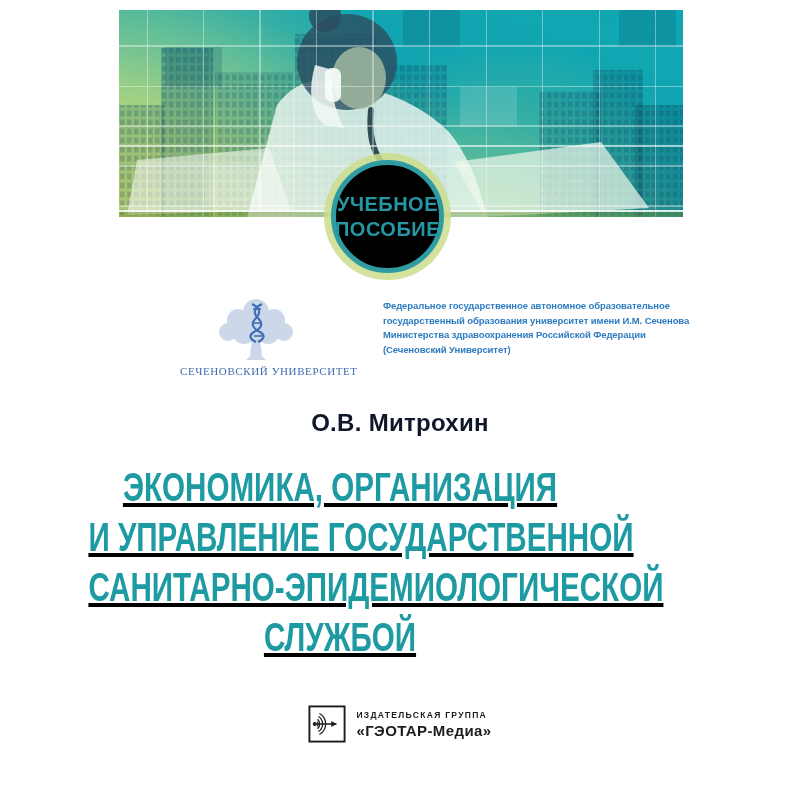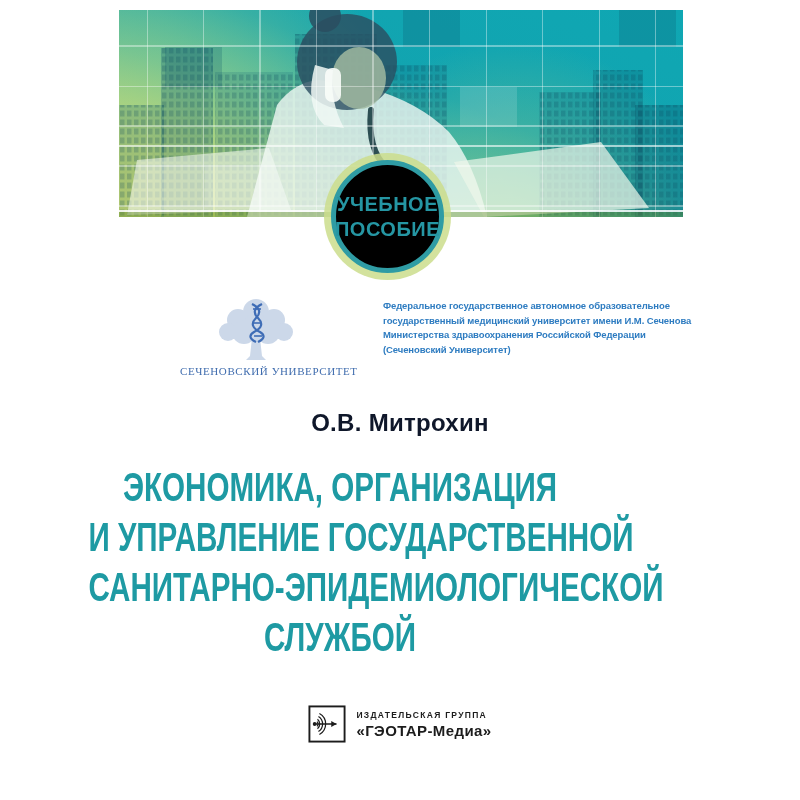--- a/index.html
+++ b/index.html
@@ -57,21 +57,21 @@
   }
   .affiliation div { white-space: nowrap; }
 
   
   .author {
     position: absolute; left: 0; top: 409px; width: 800px; text-align: center;
     color: #0f172a; font-size: 24px; font-weight: bold; letter-spacing: 0.3px;
   }
 
   
-  .title { position: absolute; left: 0; top: 462px; width: 680px; text-align: center; }
+  .title { position: absolute; left: 0; top: 462px; width: 680px; text-align: center; text-decoration: underline; }
   .title-line {
     color: #1e9aa3; font-weight: bold; font-size: 40px; line-height: 50px;
     white-space: nowrap; transform: scaleX(0.74); transform-origin: 50% 50%;
   }
 
   
   .publisher {
     position: absolute; left: 0; top: 705px; width: 800px;
     display: flex; align-items: center; justify-content: center;
   }
@@ -166,21 +166,21 @@
         <line x1="45" y1="13" x2="53" y2="13"></line>
         <line x1="44" y1="27" x2="52" y2="27"></line>
         <line x1="46" y1="40" x2="54" y2="40"></line>
       </g>
     </svg>
     <div class="uni-caption">СЕЧЕНОВСКИЙ УНИВЕРСИТЕТ</div>
   </div>
 
   <div class="affiliation">
     <div>Федеральное государственное автономное образовательное</div>
-    <div>государственный медицинский университет имени И.М. Сеченова</div>
+    <div>государственный образования университет имени И.М. Сеченова</div>
     <div>Министерства здравоохранения Российской Федерации</div>
     <div>(Сеченовский Университет)</div>
   </div>
 
   <div class="author">О.В. Митрохин</div>
 
   <div class="title">
     <div class="title-line">ЭКОНОМИКА, ОРГАНИЗАЦИЯ</div>
     <div class="title-line">И УПРАВЛЕНИЕ ГОСУДАРСТВЕННОЙ</div>
     <div class="title-line">САНИТАРНО-ЭПИДЕМИОЛОГИЧЕСКОЙ</div>

